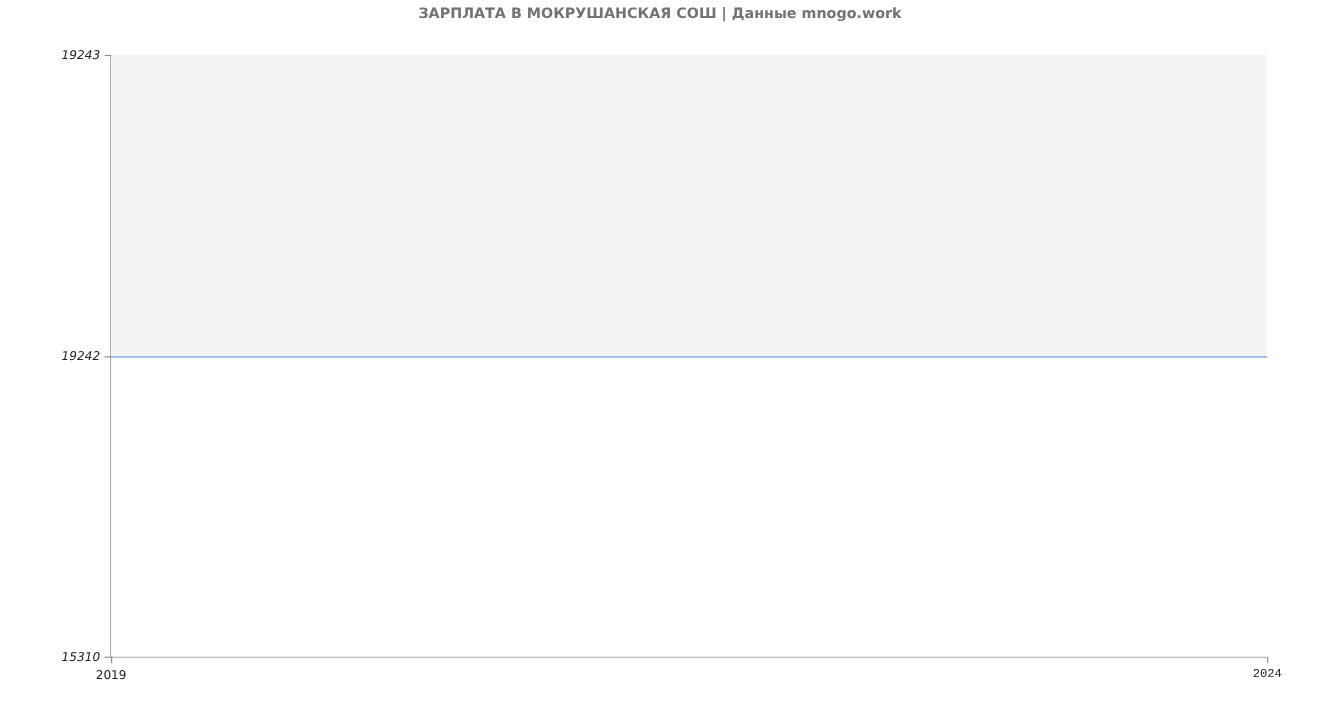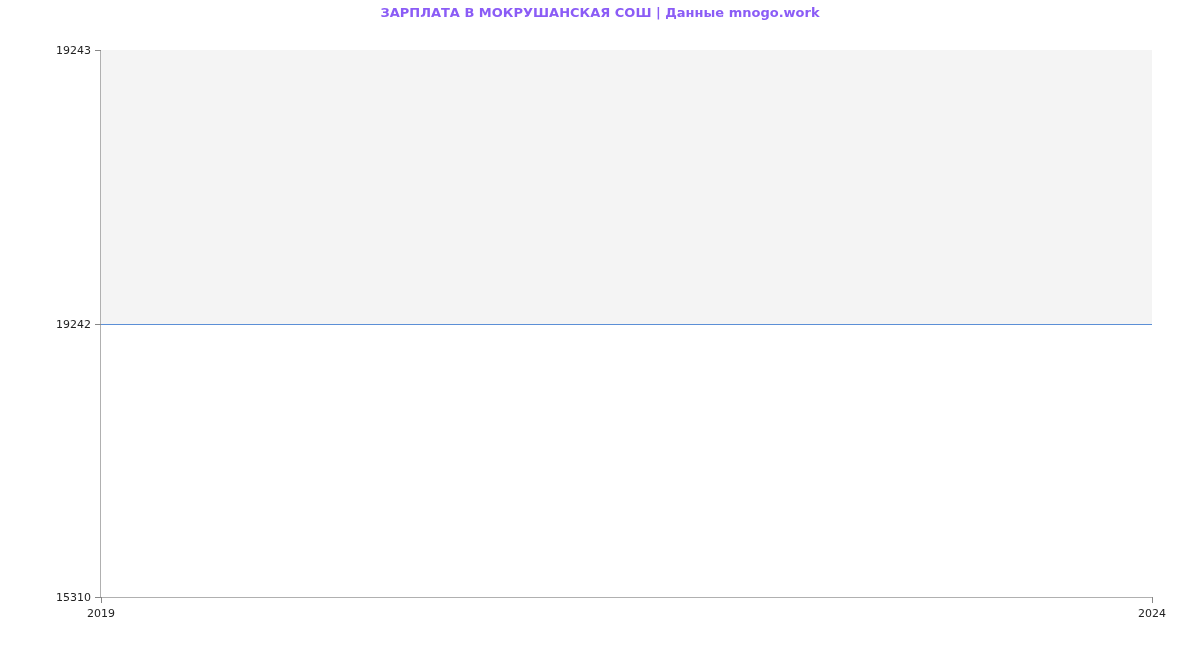--- a/index.html
+++ b/index.html
@@ -18,21 +18,21 @@
       height: 650px;
     }
     .chart-title {
       position: absolute;
       top: 5px;
       left: 0;
       width: 100%;
       text-align: center;
       font-size: 13px;
       font-weight: bold;
-      color: #8b5cf6;
+      color: #737373;
     }
     .plot-area {
       position: absolute;
       left: 100px;
       top: 50px;
       width: 1052px;
       height: 548px;
       border: 1px solid #b0b0b0;
       border-top: none;
       border-right: none;
@@ -52,20 +52,21 @@
       height: 1px;
       background: #888;
     }
     .y-tick-label {
       position: absolute;
       right: calc(100% + 10px);
       font-size: 11px;
       color: #222;
       transform: translateY(-50%);
       white-space: nowrap;
+      font-style: italic;
     }
     .x-tick-line {
       position: absolute;
       bottom: -6px;
       width: 1px;
       height: 6px;
       background: #888;
     }
     .x-tick-label {
       position: absolute;
@@ -98,17 +99,17 @@
     <div class="y-tick-line" style="top:50%;"></div>
     <div class="y-tick-label" style="top:50%;margin-left:16px;">19242</div>
 
     <div class="y-tick-line" style="top:100%;"></div>
     <div class="y-tick-label" style="top:100%;">15310</div>
 
     <div class="x-tick-line" style="left:0%;"></div>
     <div class="x-tick-label" style="left:0%;">2019</div>
 
     <div class="x-tick-line" style="left:100%;"></div>
-    <div class="x-tick-label" style="left:100%;">2024</div>
+    <div class="x-tick-label" style="left:100%;font-family:Liberation Mono, monospace;">2024</div>
 
     <div class="data-line" style="top:50%;"></div>
   </div>
 </div>
 
 </body></html>

